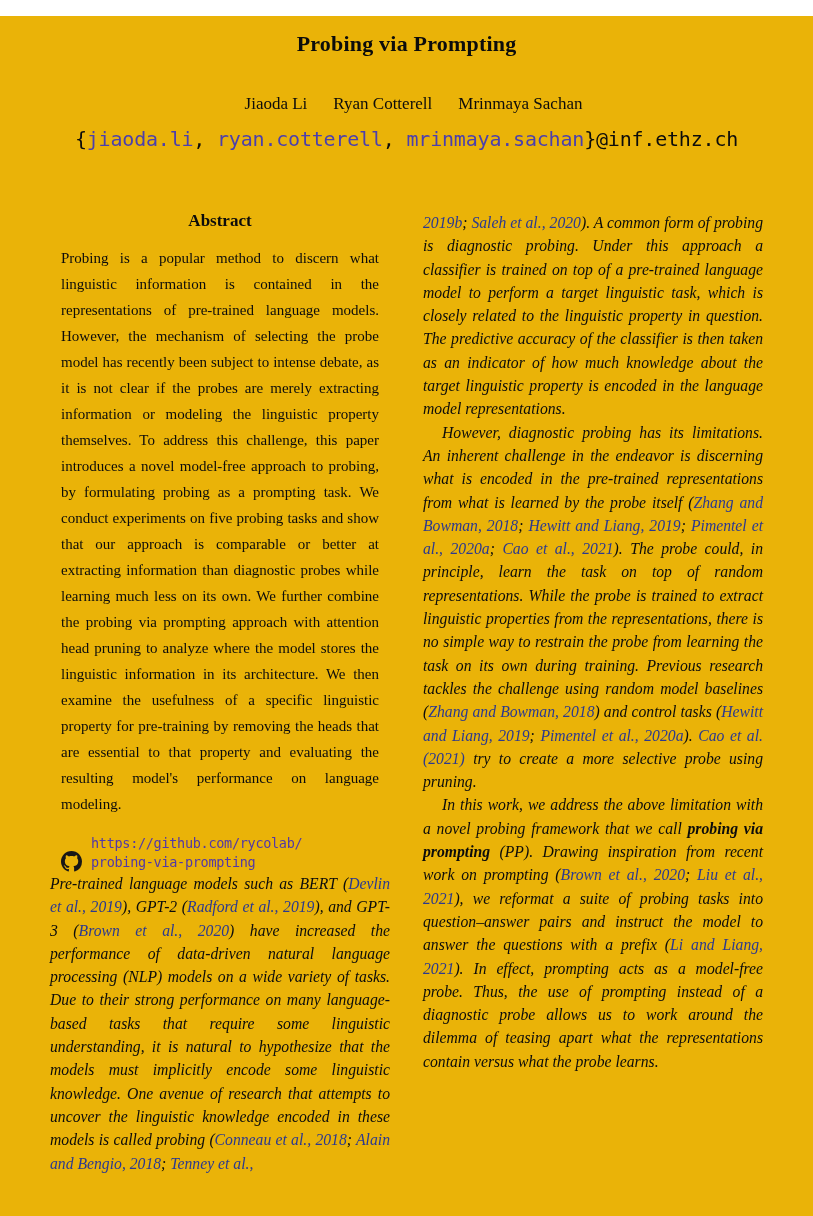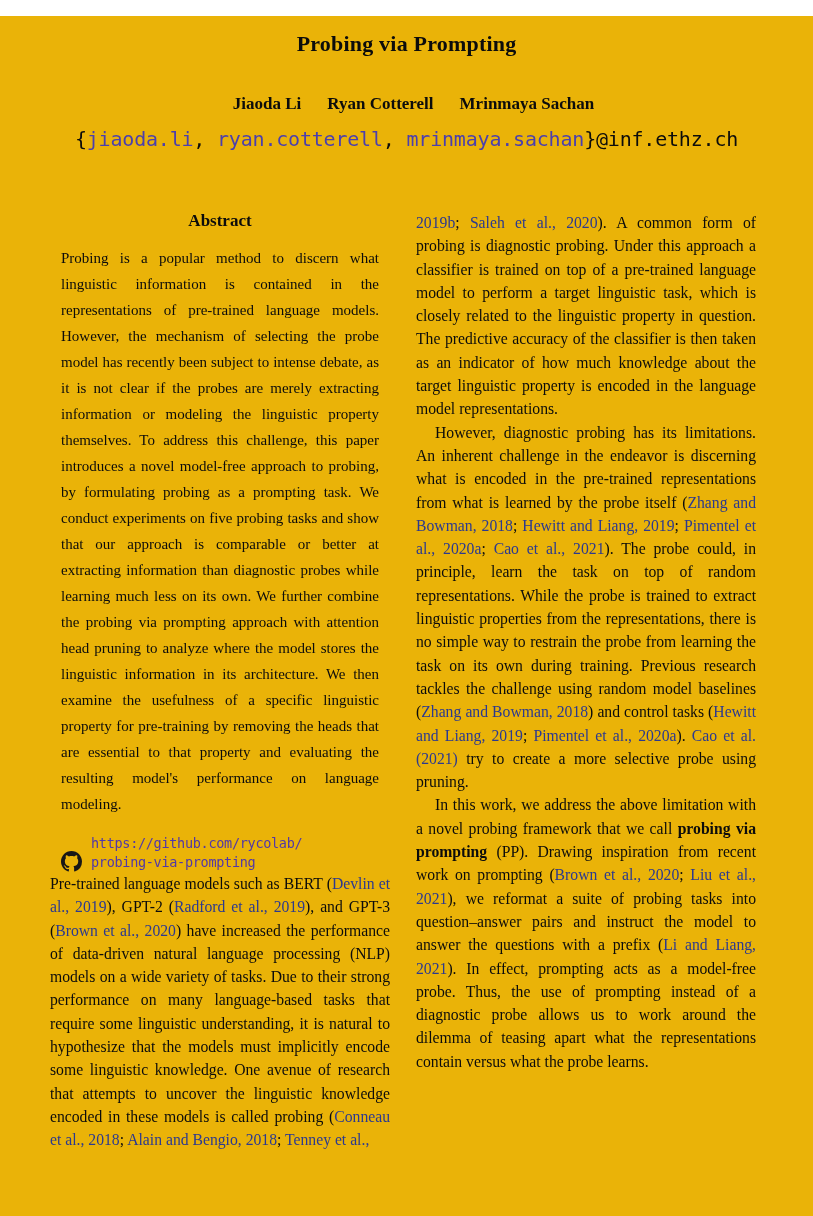--- a/index.html
+++ b/index.html
@@ -5,54 +5,54 @@
   * { box-sizing: border-box; }
   html, body { margin: 0; padding: 0; background: #ffffff; }
   .page {
     width: 813px; height: 1216px; margin: 16px auto; background: #eab308;
     font-family: "Liberation Serif", serif; color: #0c0c0c;
     overflow: hidden; position: relative;
   }
   
   .hdr { text-align: center; padding-top: 15px; }
   .title { font-size: 22px; font-weight: bold; margin: 0; letter-spacing: .2px; }
-  .authors { margin-top: 37px; font-size: 17px; font-weight: bold; padding-left: 14px; }
+  .authors { margin-top: 37px; font-size: 17px; font-weight: normal; padding-left: 14px; }
   .authors span { margin: 0 13px; }
   .email {
     margin-top: 13px; font-family: "DejaVu Sans Mono", monospace;
     font-size: 20px; letter-spacing: -0.2px;
   }
   .logo {
     margin-top: 17px; font-family: "DejaVu Sans", sans-serif;
     font-style: italic; font-size: 21px; letter-spacing: -0.5px;
   }
   .logo .lb { font-weight: 900; }
   .logo .ll { font-weight: 400; margin-left: 1px; }
   
-  .columns { display: flex; gap: 26px; padding: 0 50px; margin-top: 60px; }
+  .columns { display: flex; gap: 33px; padding: 0 50px; margin-top: 60px; }
   .col { width: 340px; }
   
   .abs-head { text-align: center; font-size: 17px; font-weight: bold; margin: 0 0 14px 0; }
   .abs-body {
     margin: 0; padding: 0 11px; font-size: 15px; line-height: 26px;
     text-align: justify;
   }
   
   .gh-row { display: flex; align-items: flex-end; gap: 9px; margin: 17px 0 0 11px; }
   .gh-icon { flex: 0 0 auto; width: 21px; height: 21px; margin-top: 2px; }
   .gh-icon svg { width: 21px; height: 21px; fill: #191717; display: block; }
   .gh-link {
     font-family: "DejaVu Sans Mono", monospace; font-size: 13.5px; line-height: 19px;
     color: #5238a8; text-decoration: none; letter-spacing: -0.3px; cursor: pointer;
   }
   
   .sec-head { font-size: 18px; font-weight: bold; margin: 33px 0 15px 0; }
   .sec-head .num { display: inline-block; width: 38px; }
   p.body {
-    margin: 0; font-size: 15.7px; line-height: 23.3px; text-align: justify;
+    margin: 0; font-size: 15.7px; line-height: 23.3px; text-align: justify; font-style: italic;
   }
   p.indent { text-indent: 19px; }
   
   .seg-cite { color: #2b3990; }
   .seg-bold { font-weight: bold; }
   .seg-email { color: #4b3fae; }
 </style>
 </head>
 <body>
 

